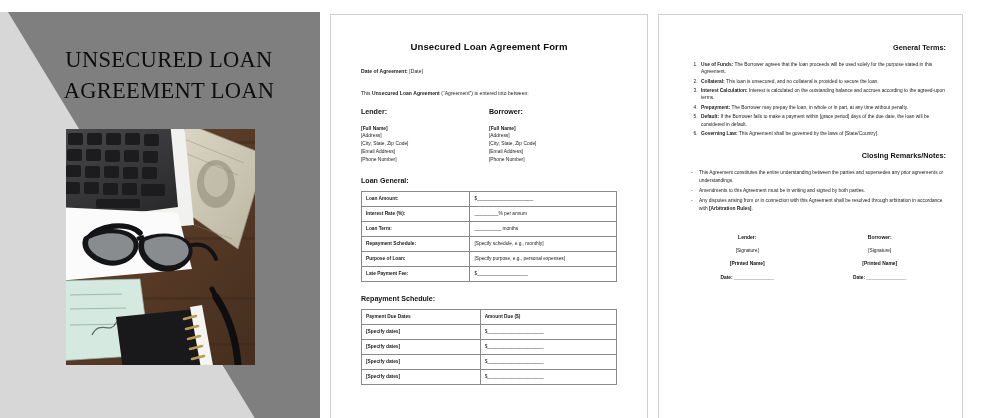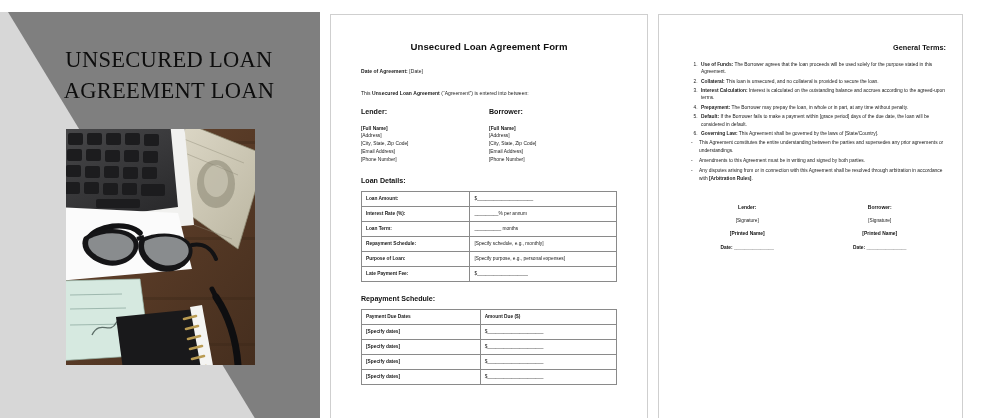--- a/index.html
+++ b/index.html
@@ -355,21 +355,21 @@
         <div>
           <div class="party-head">Borrower:</div>
           <div class="party-row bold">[Full Name]</div>
           <div class="party-row">[Address]</div>
           <div class="party-row">[City, State, Zip Code]</div>
           <div class="party-row">[Email Address]</div>
           <div class="party-row">[Phone Number]</div>
         </div>
       </div>
 
-      <div class="sec-head">Loan Details:</div>
+      <div class="sec-head">Loan General:</div>
 
       <table class="doc-table">
         <tbody>
           <tr>
             <td class="k">Loan Amount:</td>
             <td>$_____________________</td>
           </tr>
           <tr>
             <td class="k">Interest Rate (%):</td>
             <td>_________% per annum</td>
@@ -430,20 +430,21 @@
 
       <ol class="terms">
         <li><b>Use of Funds:</b><span> The Borrower agrees that the loan proceeds will be used solely for the purpose stated in this Agreement.</span></li>
         <li><b>Collateral:</b><span> This loan is unsecured, and no collateral is provided to secure the loan.</span></li>
         <li><b>Interest Calculation:</b><span> Interest is calculated on the outstanding balance and accrues according to the agreed-upon terms.</span></li>
         <li><b>Prepayment:</b><span> The Borrower may prepay the loan, in whole or in part, at any time without penalty.</span></li>
         <li><b>Default:</b><span> If the Borrower fails to make a payment within [grace period] days of the due date, the loan will be considered in default.</span></li>
         <li><b>Governing Law:</b><span> This Agreement shall be governed by the laws of [State/Country].</span></li>
       </ol>
 
+      <div class="h3" style="margin-top:14px;">Closing Remarks/Notes:</div>
 
       <ul class="notes">
         <li><span>This Agreement constitutes the entire understanding between the parties and supersedes any prior agreements or understandings.</span></li>
         <li><span>Amendments to this Agreement must be in writing and signed by both parties.</span></li>
         <li><span>Any disputes arising from or in connection with this Agreement shall be resolved through arbitration in accordance with </span><b>[Arbitration Rules]</b><span>.</span></li>
       </ul>
 
       <div class="sig-wrap">
         <div class="sig-col">
           <div class="sig-role">Lender:</div>

